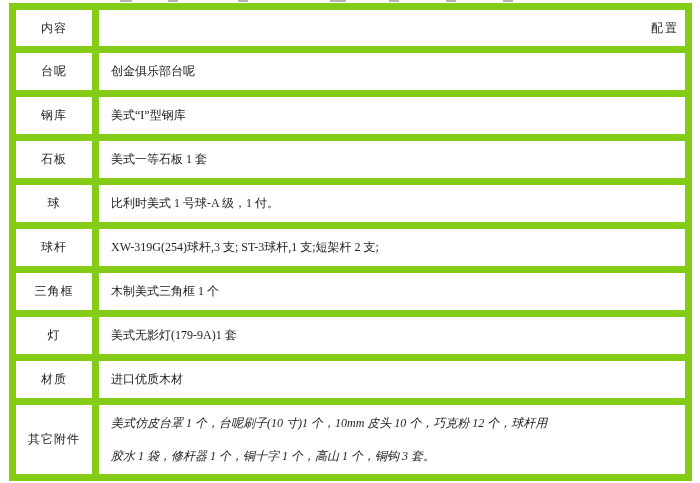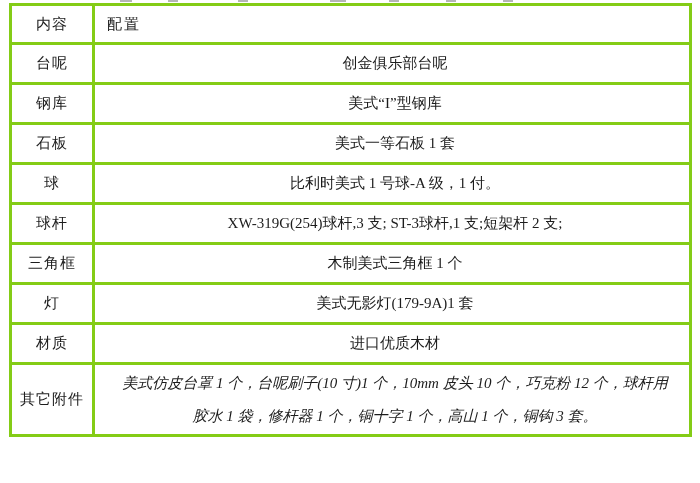--- a/index.html
+++ b/index.html
@@ -17,38 +17,38 @@
   }
   .spec-table {
     position: absolute;
     left: 9px;
     top: 3px;
     width: 683px;
     border-collapse: collapse;
     table-layout: fixed;
   }
   .spec-table td {
-    border: 3px solid #84cc16;
-    font-size: 15px;
+    border: 7px solid #84cc16;
+    font-size: 12px;
     color: #1c1c1c;
     vertical-align: middle;
     overflow: hidden;
   }
   .label-col { width: 83px; }
   .label-cell {
     text-align: center;
     letter-spacing: 1px;
   }
   .value-cell {
-    text-align: center;
+    text-align: left;
     padding-left: 12px;
     padding-right: 6px;
   }
   .header-row td { height: 34px; }
-  .header-value-cell { text-align: left; letter-spacing: 2px; }
+  .header-value-cell { text-align: right; letter-spacing: 2px; }
   .body-row td { height: 35px; }
   .tall-row td { height: 67px; }
   .tall-row .value-cell { line-height: 33px; }
   .value-line { white-space: nowrap; font-style: italic; }
   
   .edge-remnant {
     position: absolute;
     top: 0;
     height: 2px;
     background: #8d8d8d;

